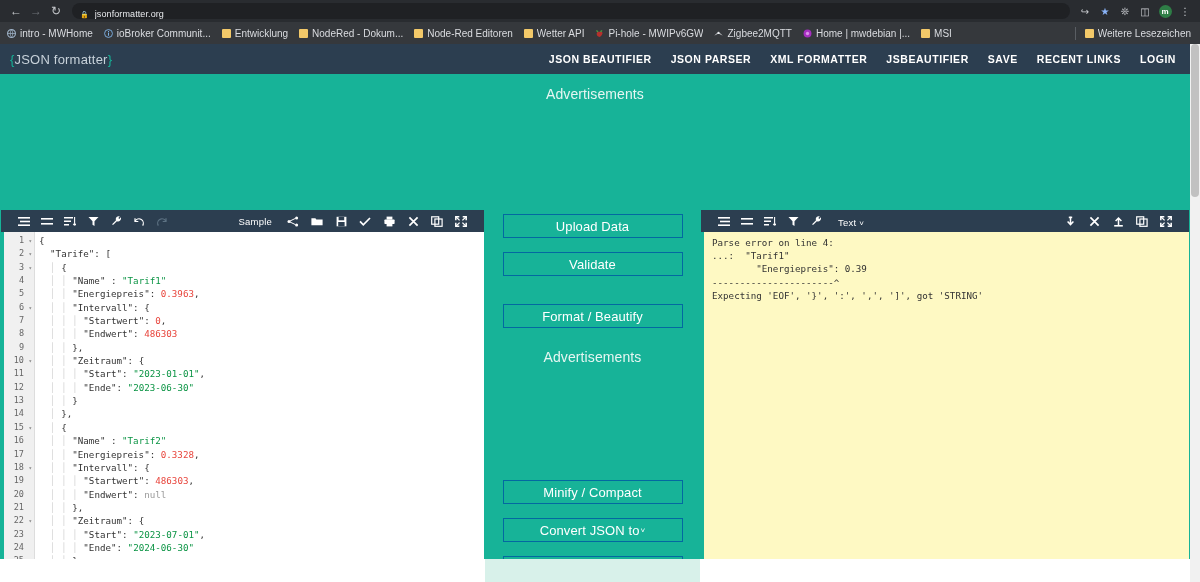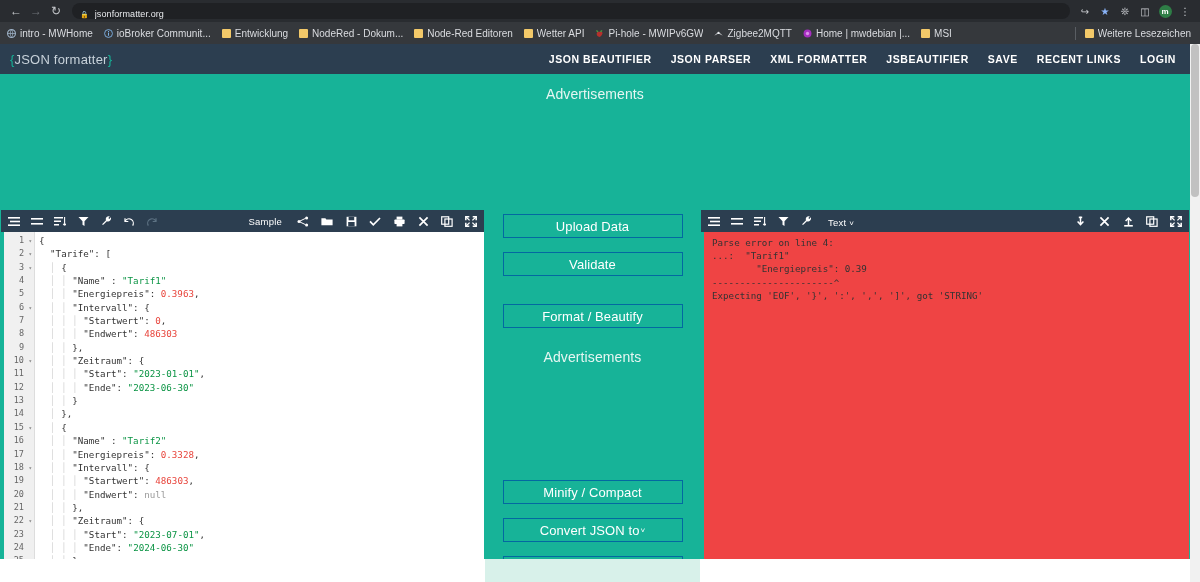--- a/index.html
+++ b/index.html
@@ -93,21 +93,21 @@
 
   
   .editor-panel {
     background: #ffffff; border: 1px solid #16b398;
     display: flex; flex-direction: column; height: 373px;
   }
   #left-panel { width: 485px; }
   #right-panel { width: 490px; }
   .menu-bar {
     height: 22px; background: #2c3e50; display: flex; align-items: center;
-    padding: 0 7px; flex: 0 0 auto;
+    padding: 0 17px; flex: 0 0 auto;
   }
   .menu-left { display: flex; align-items: flex-end; gap: 11px; }
   .menu-right { margin-left: auto; display: flex; align-items: center; gap: 12px; }
   .mb-icon {
     color: #ffffff; font-size: 11px; line-height: 1; display: flex;
     align-items: center; justify-content: center; width: 12px; height: 14px;
   }
   .mb-icon.dim { color: #6b7f91; }
   .mb-text { color: #ffffff; font-size: 9.5px; letter-spacing: .2px; }
   .mb-text.sample { margin-right: 3px; }
@@ -142,21 +142,21 @@
   }
   .tok-key   { color: #333333; }
   .tok-str   { color: #0b9444; }
   .tok-num   { color: #e8453c; }
   .tok-null  { color: #999999; }
   .tok-punct { color: #333333; }
   .indent-guide { color: #d4d4d4; }
 
   
   .out-area {
-    flex: 1 1 auto; background: #ef4444; padding: 4px 0 0 7px;
+    flex: 1 1 auto; background: #fef9c3; padding: 4px 0 0 7px;
     font-family: "DejaVu Sans Mono", monospace; font-size: 9.2px;
     color: #333; position: relative; overflow: hidden;
   }
   .out-area::before {
     content: ""; position: absolute; left: 0; top: 0; bottom: 0;
     width: 3px; background: #16b398;
   }
   .out-line { height: 13.2px; line-height: 13.2px; white-space: pre; padding-left: 4px; }
 
   

